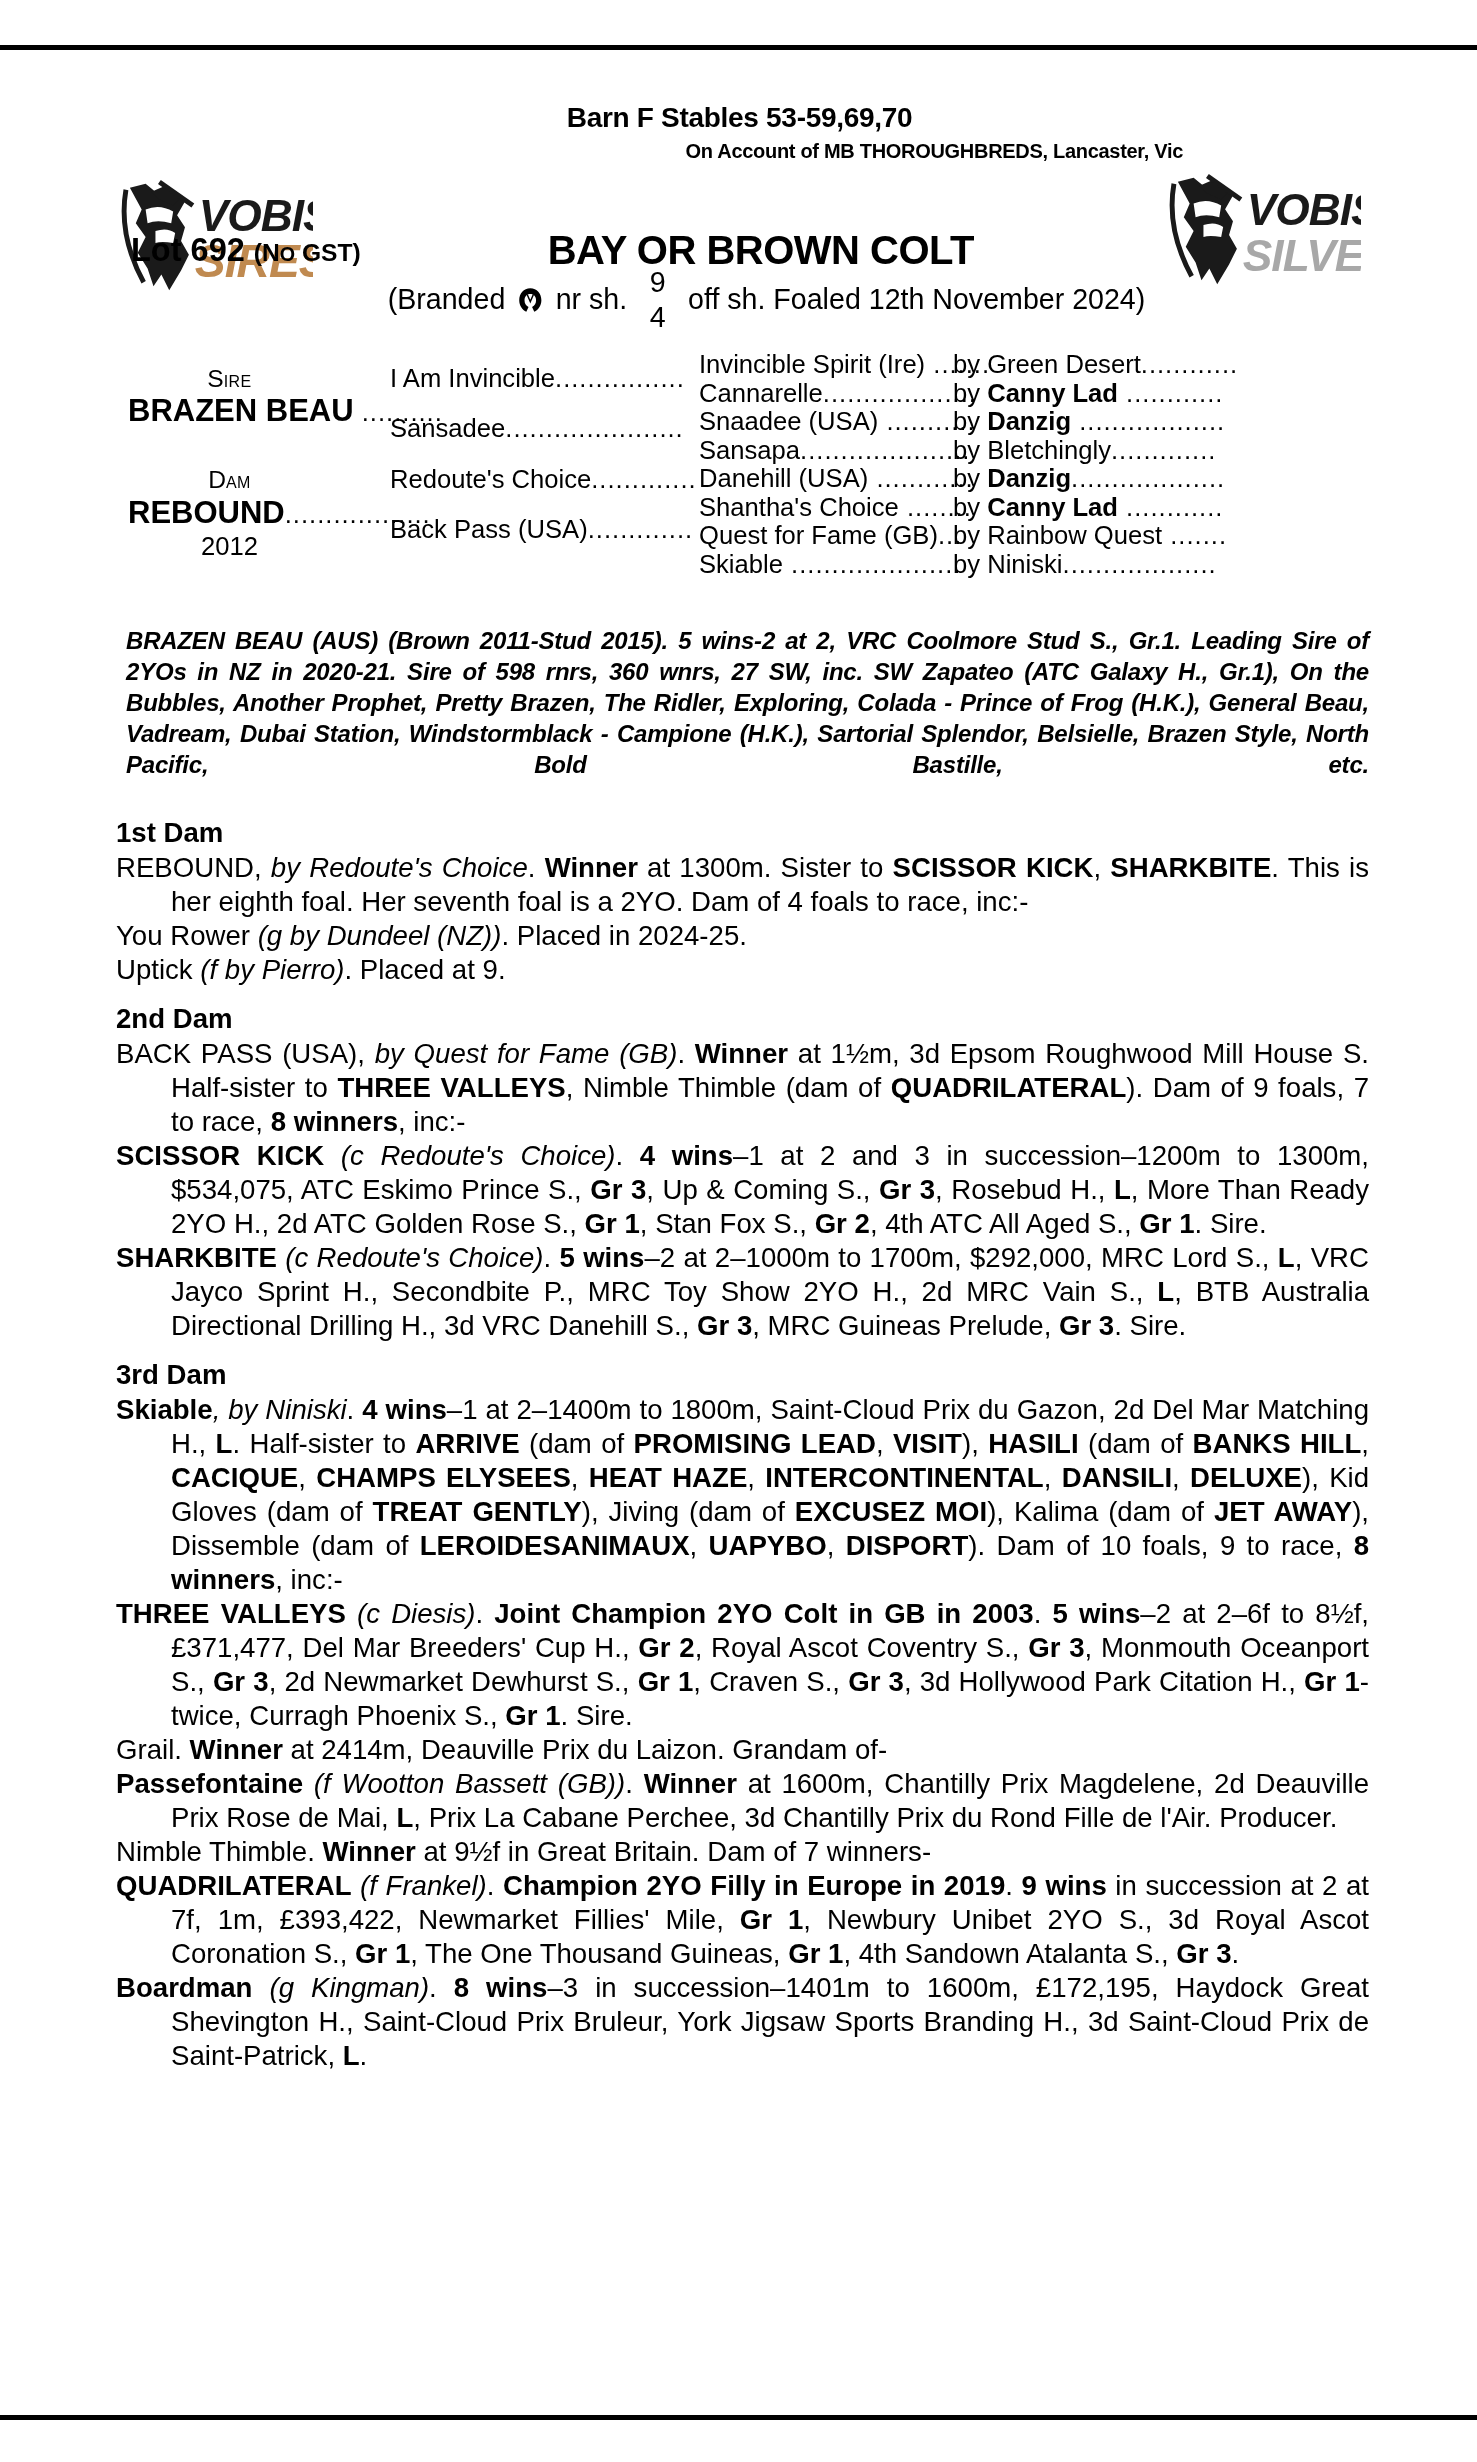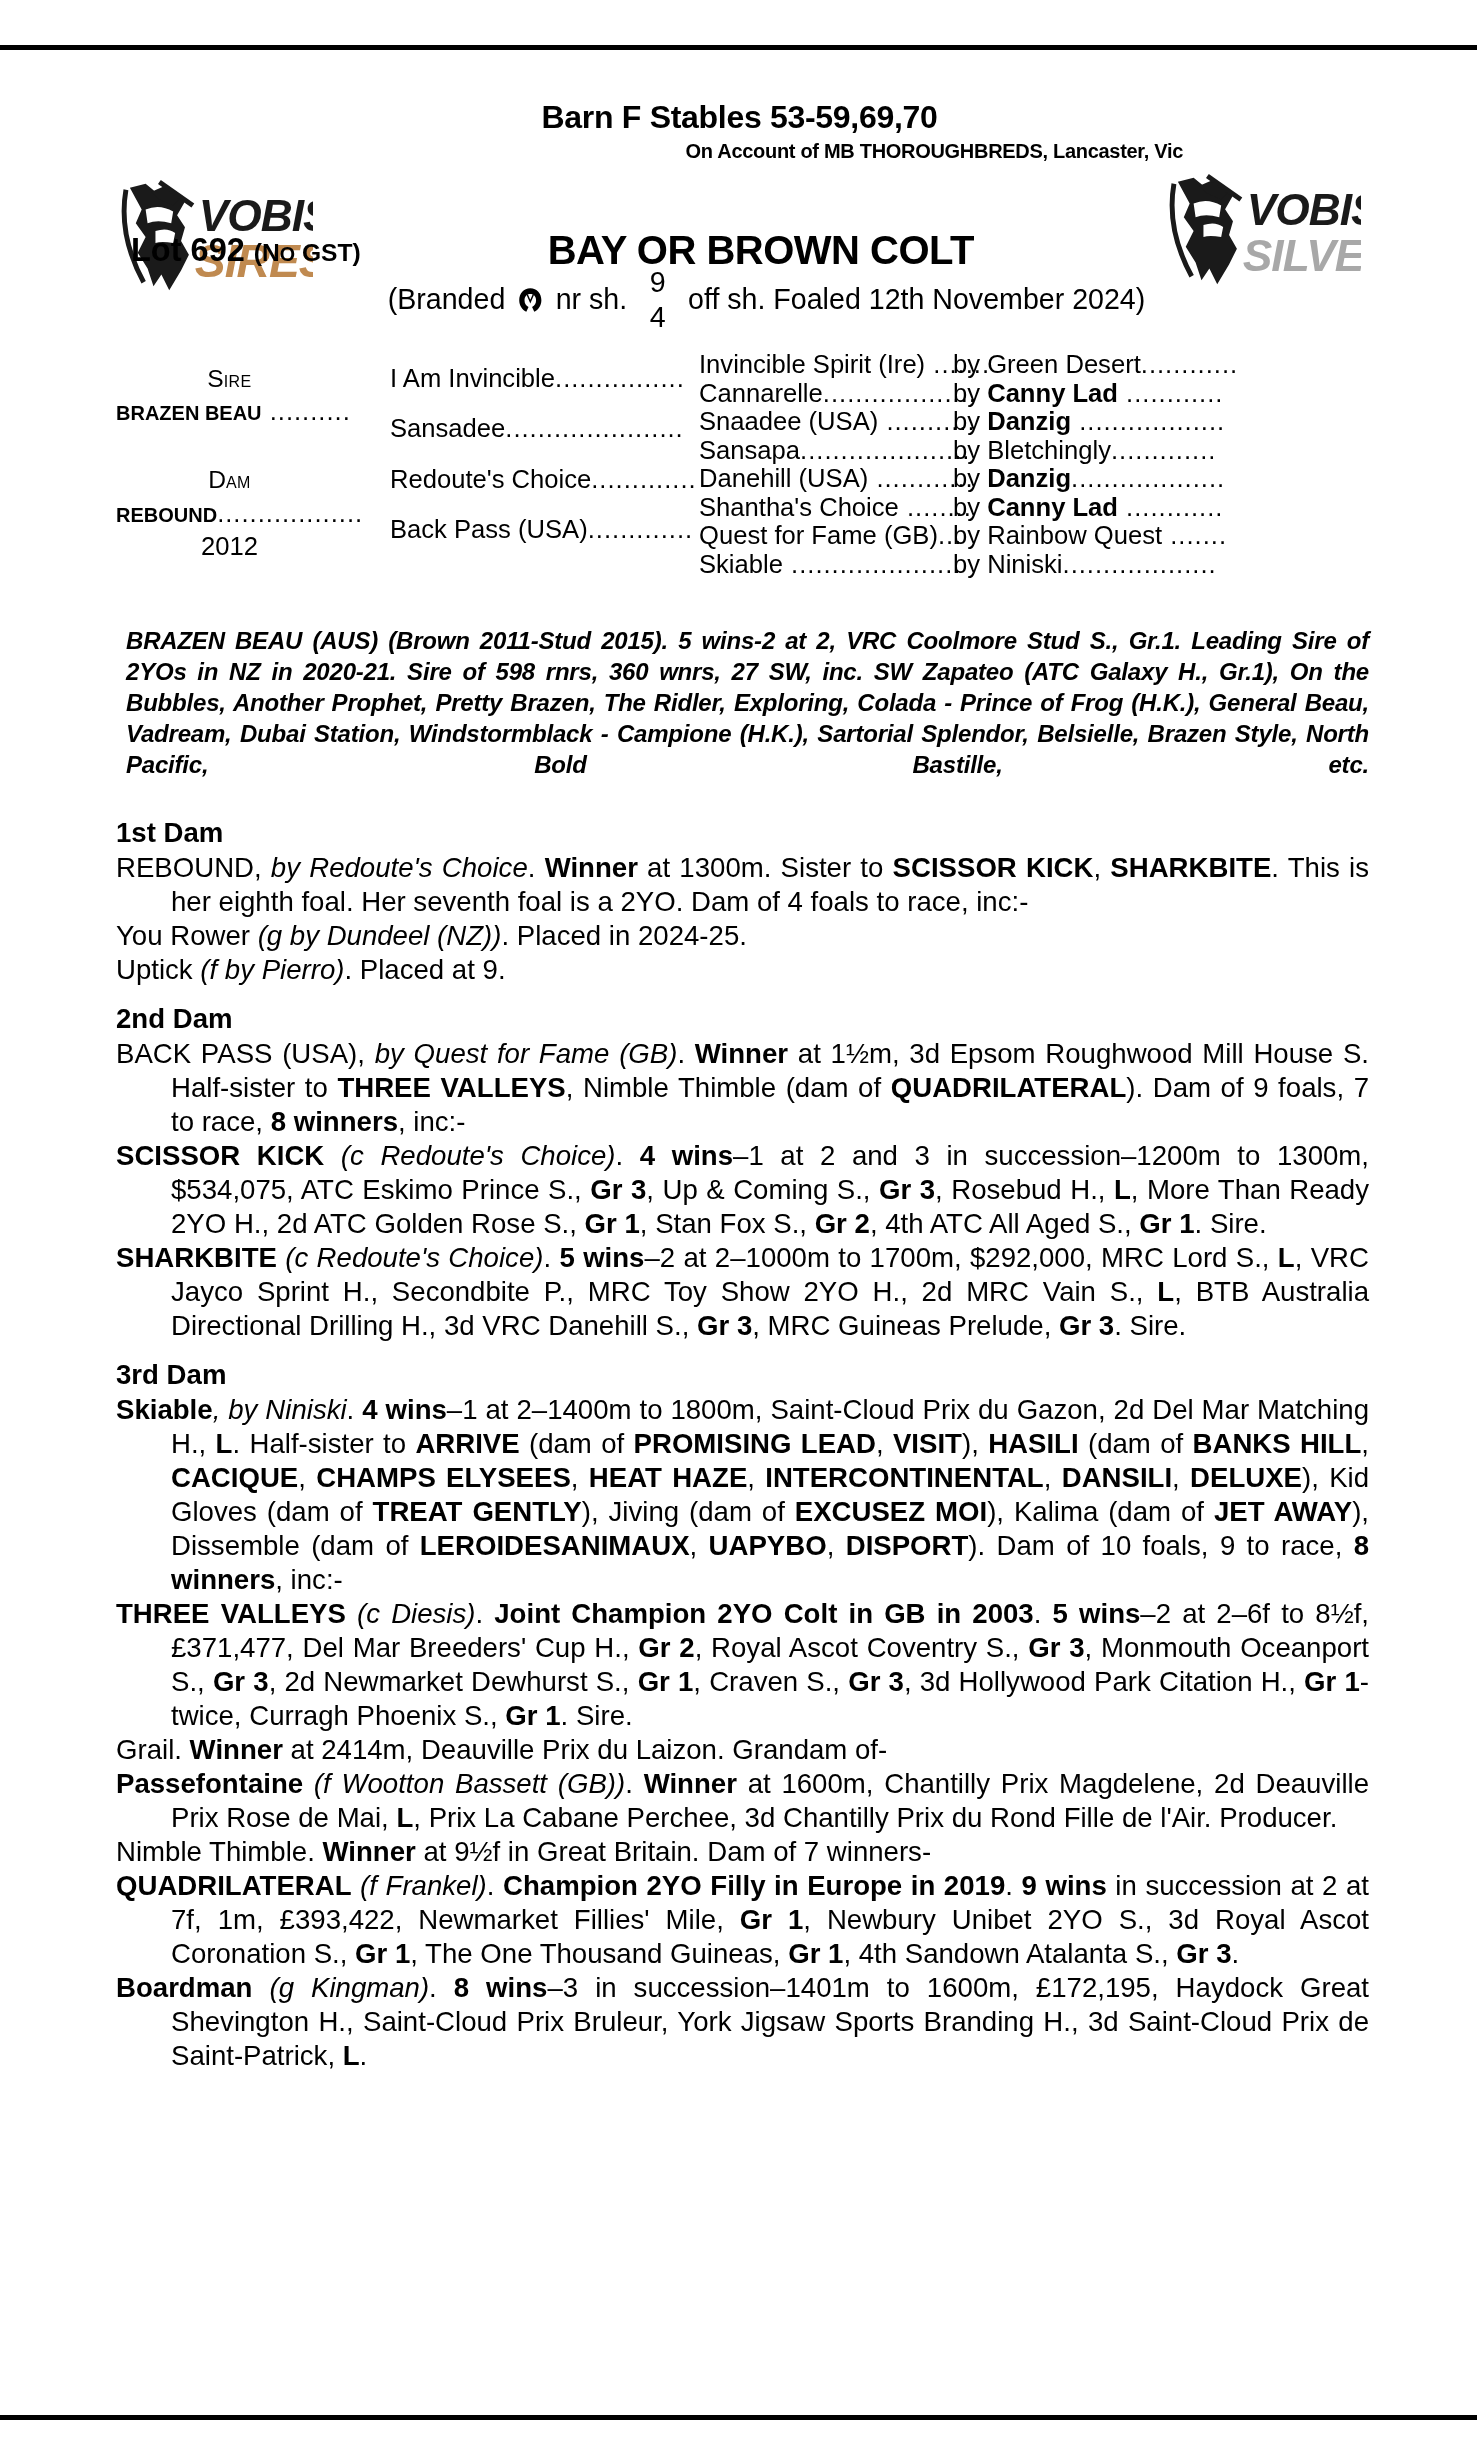--- a/index.html
+++ b/index.html
@@ -60,21 +60,21 @@
   .logo svg { display: block; width: 100%; height: 100%; }
 
   .header-lines {
     position: absolute;
     left: 296px;
     top: 21.7px;
     width: 887px;
     text-align: center;
   }
   .hdr-line1 {
-    font-size: 32px;
+    font-size: 28px;
     font-weight: bold;
     letter-spacing: -0.3px;
     line-height: 33px;
     white-space: nowrap;
   }
   .hdr-line2 {
     font-size: 20px;
     font-weight: bold;
     letter-spacing: -0.3px;
     line-height: 35px;
@@ -169,21 +169,21 @@
   }
 
   .ped .c-sirelabel {
     position: absolute;
     width: 227px;
     text-align: center;
     white-space: nowrap;
   }
   .lbl-small { font-size: 16px; letter-spacing: 0.4px;}
   .lbl-cap   { font-size: 24.6px; }
-  .nm-bold   { font-weight: bold; font-size: 20px; }
+  .nm-bold   { font-weight: bold; font-size: 31px; margin-left: 12px; }
   .yr        { font-size: 25.6px; }
 
   .dots { letter-spacing: 1px; }
 
   .col2 { position: absolute; left: 274px; width: 286px; white-space: nowrap; }
   .col3 { position: absolute; left: 583px; width: 246px; white-space: nowrap; }
   .col4 { position: absolute; left: 837px; width: 414px; white-space: nowrap; }
   .b { font-weight: bold; }
 
   

